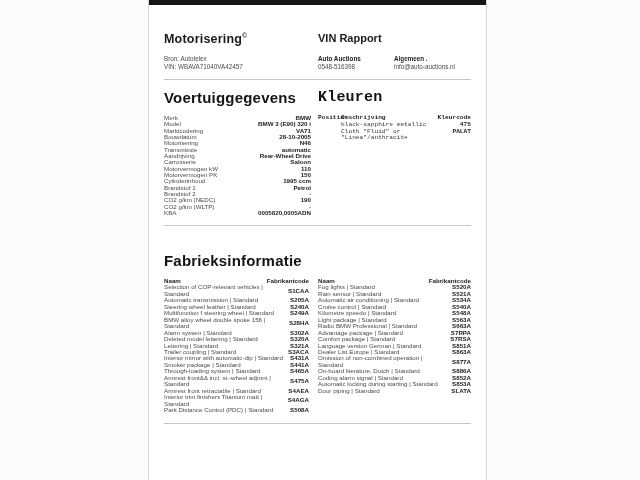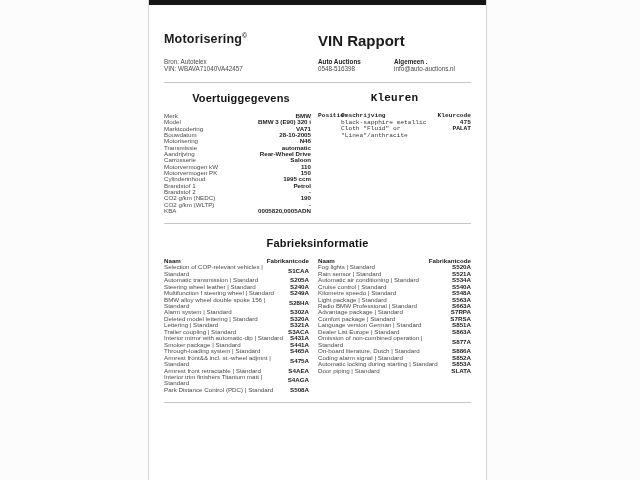--- a/index.html
+++ b/index.html
@@ -13,46 +13,46 @@
     position:absolute;left:148px;top:0;width:339px;height:480px;
     background:#ffffff;
     border-left:1px solid #d4d4d4;border-right:1px solid #d4d4d4;
     box-sizing:border-box;
   }
   .topbar{height:5px;width:100%;background:#161616;}
   .content{padding:27px 15px 0 15px;color:#3a3a3a;}
   .hdr-row{display:flex;align-items:flex-start;}
   .brand{width:154px;font-size:12.5px;font-weight:bold;color:#1a1a1a;letter-spacing:.2px;}
   .brand sup{font-size:7px;}
-  .report-title{font-size:15px;font-weight:bold;color:#1a1a1a;}
+  .report-title{font-size:11px;font-weight:bold;color:#1a1a1a;}
   .sub-row{display:flex;margin-top:9px;font-size:6.3px;line-height:7.4px;color:#4a4a4a;}
   .sub-left{width:154px;}
   .sub-mid{width:76px;}
   .sub-right{flex:1;}
   .sub-bold{font-weight:bold;color:#222;display:block;}
   .divider{border:0;border-top:1px solid #c6c6c6;margin:9px 0 0 0;}
   .sections-row{display:flex;margin-top:9px;}
   .col-left{width:154px;}
   .col-right{flex:1;font-family:Liberation Mono, monospace;}
-  .section-title{font-size:11px;font-weight:bold;color:#141414;letter-spacing:.2px;text-align:center;}
+  .section-title{font-size:15px;font-weight:bold;color:#141414;letter-spacing:.2px;}
   
   .vtable{margin-top:9px;width:147px;}
   .vrow{display:flex;justify-content:space-between;font-size:6.2px;line-height:6.35px;}
   .vlabel{color:#4a4a4a;white-space:nowrap;}
   .vvalue{font-weight:bold;color:#222;text-align:right;white-space:nowrap;}
   
   .ktable{margin-top:9px;font-size:6.2px;line-height:6.8px;}
   .krow{display:flex;}
   .kpos{width:23px;}
   .kdesc{flex:1;}
   .kcode{width:42px;text-align:right;}
   .khead .kpos,.khead .kdesc,.khead .kcode{font-weight:bold;color:#222;}
   .krow .kcode{font-weight:bold;color:#222;}
   
-  .fab-title{margin-top:13px;}
+  .fab-title{margin-top:26px;}
   .fab-cols{display:flex;margin-top:8px;}
   .fab-col-left{width:145px;margin-right:9px;}
   .fab-col-right{width:153px;}
   .fab-head{display:flex;justify-content:space-between;font-size:6.2px;font-weight:bold;color:#222;line-height:7px;}
   .fitem{display:flex;align-items:center;font-size:6.2px;line-height:6.45px;}
   .fname{flex:1;padding-right:4px;color:#4a4a4a;}
   .fcode{font-weight:bold;color:#222;white-space:nowrap;text-align:right;}
   .bottom-divider{margin-top:9px;}
 </style>
 </head>

